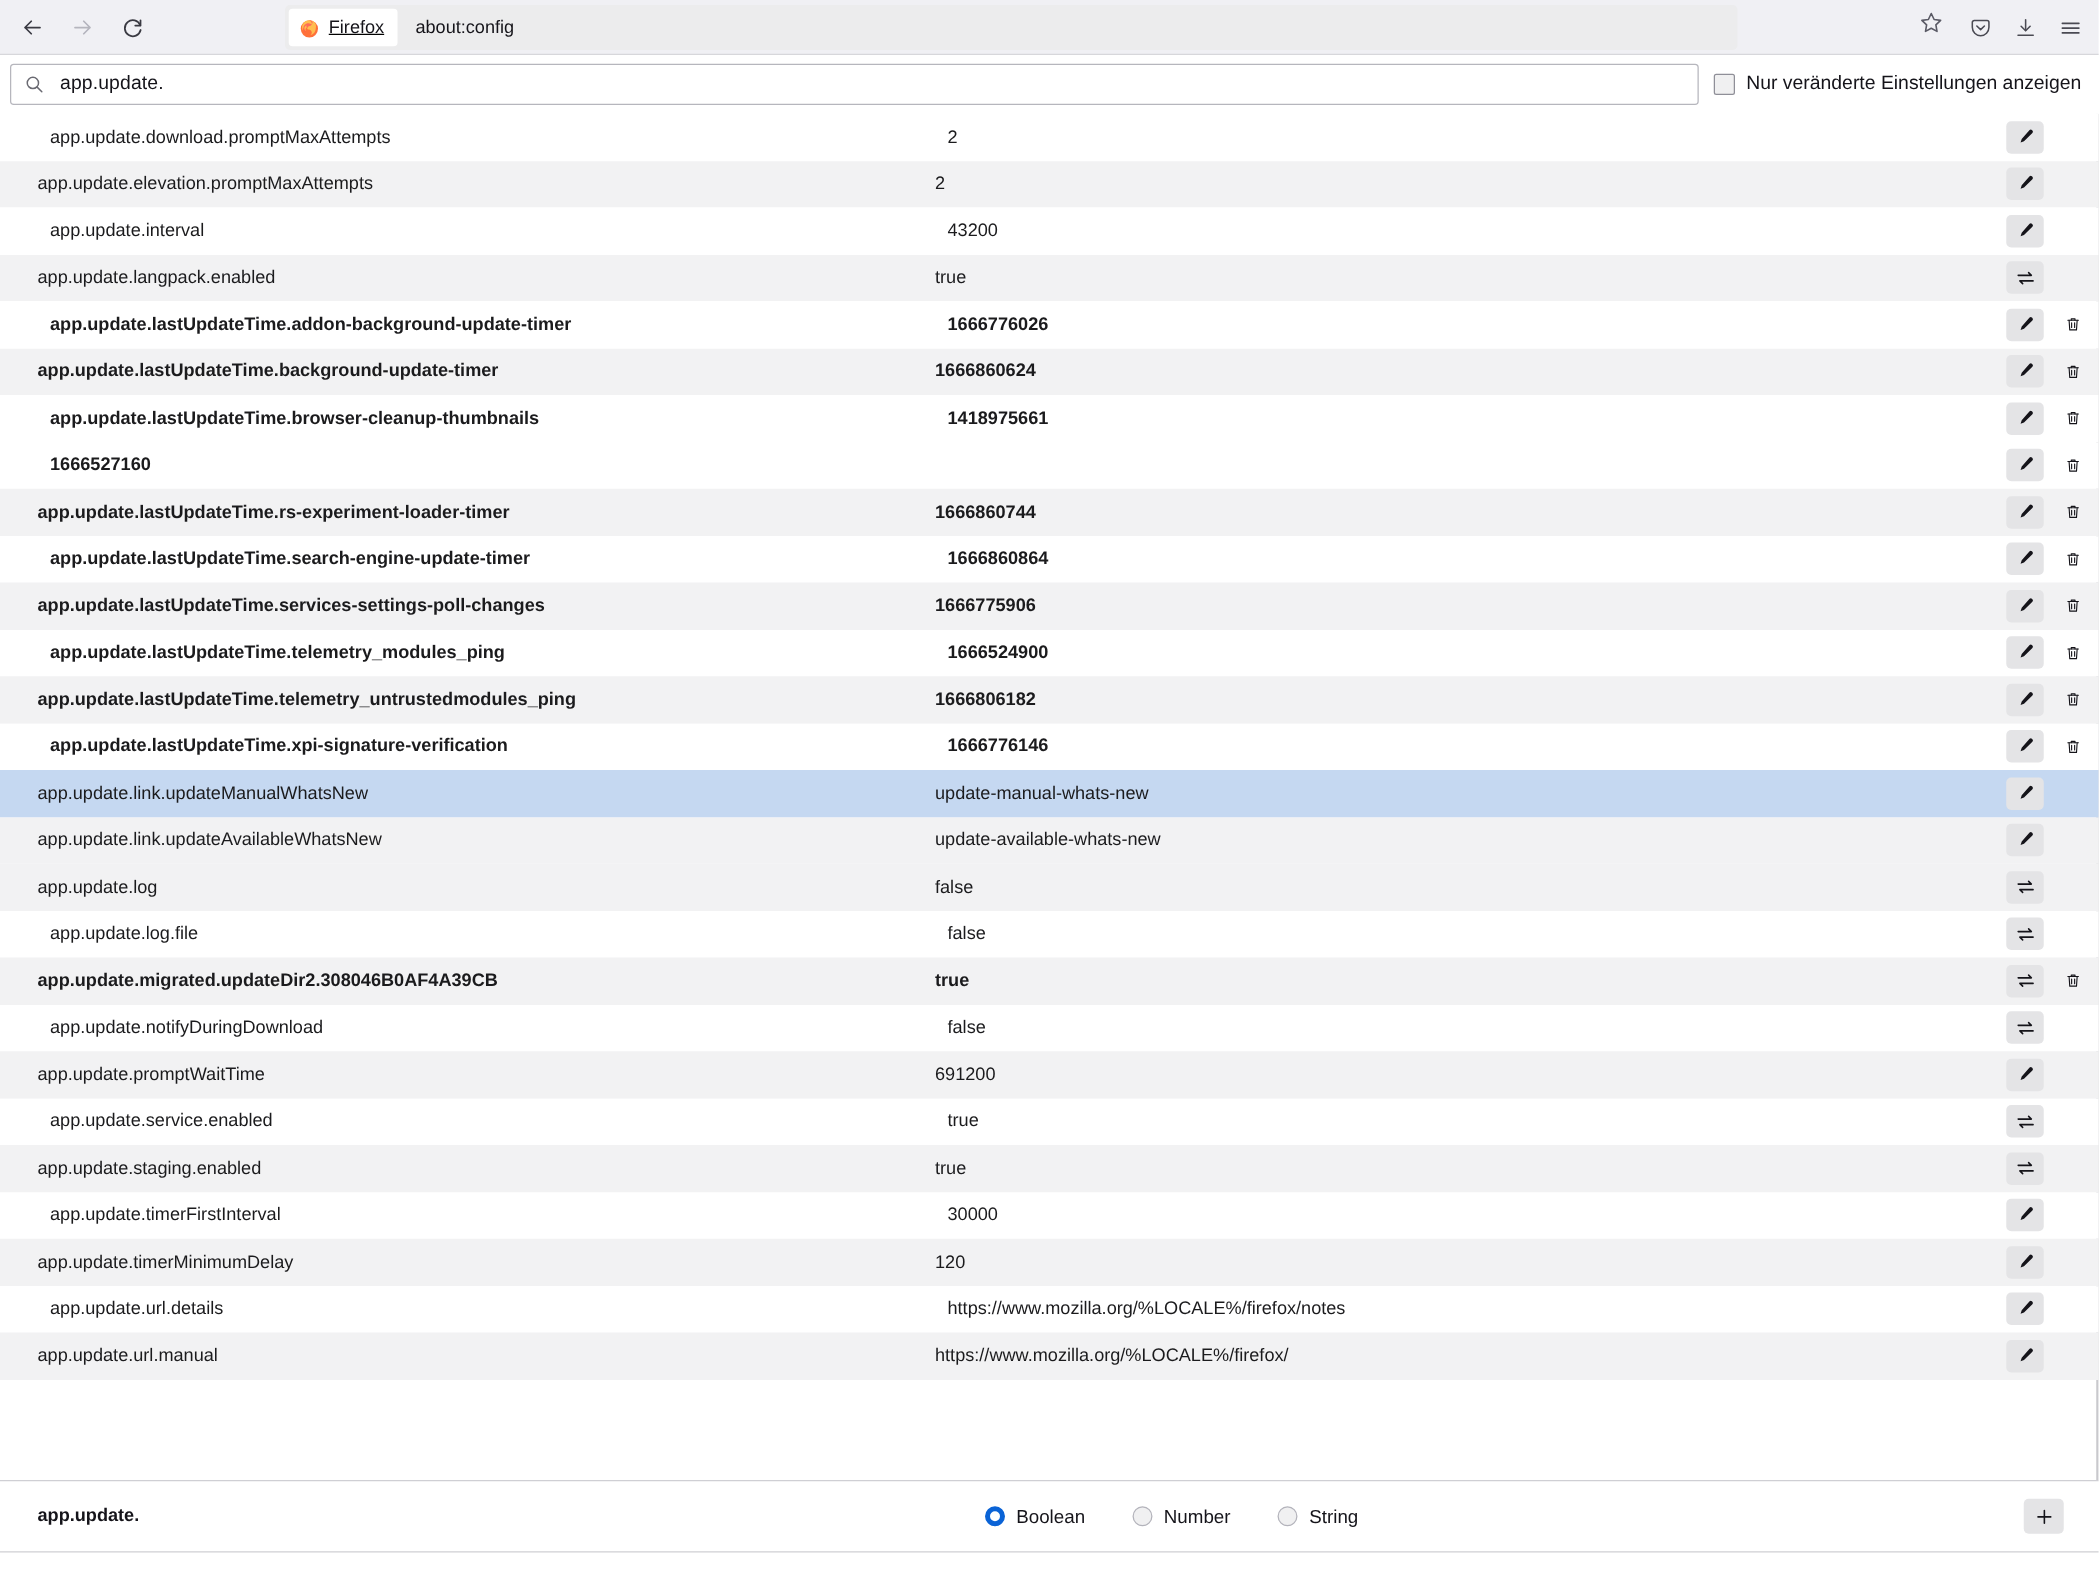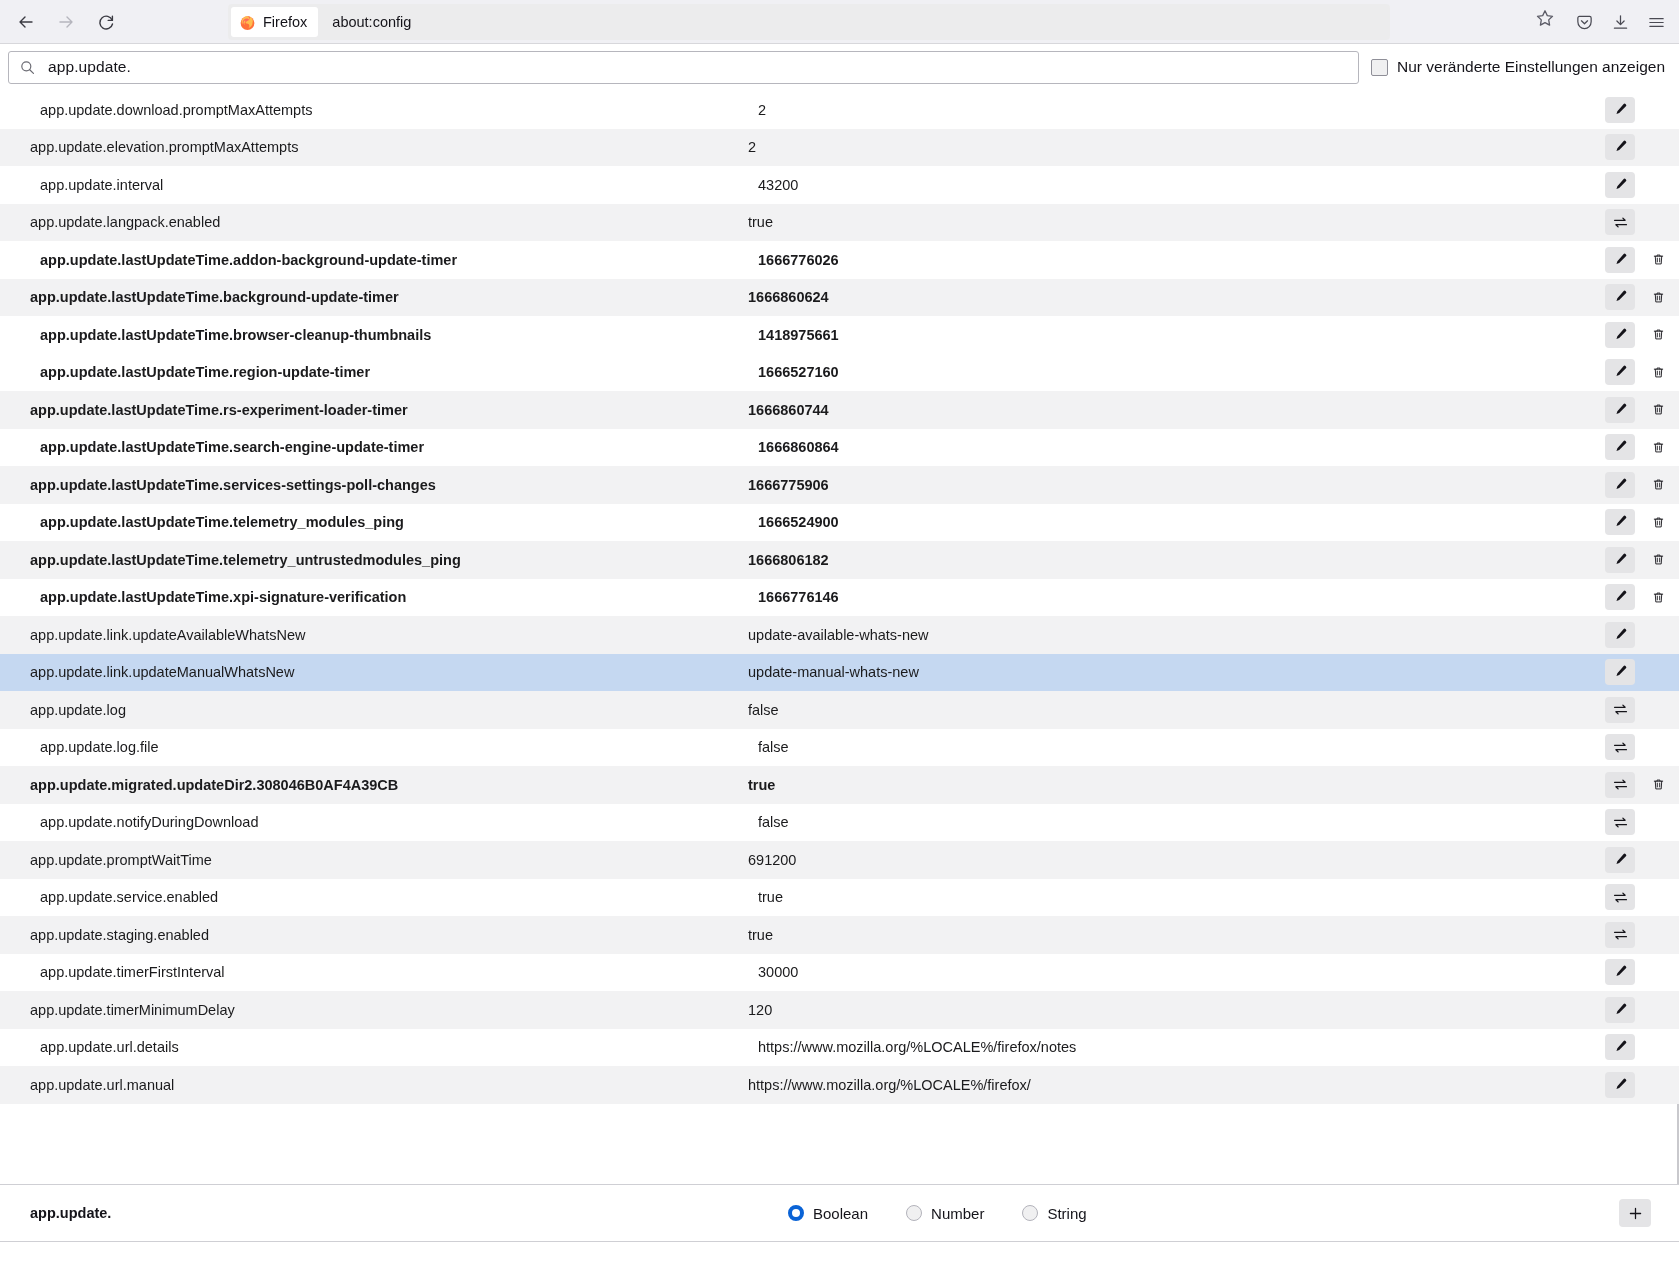--- a/index.html
+++ b/index.html
@@ -39,20 +39,21 @@
     padding-right: 12px;
     min-width: 1162px;
   }
   .id-chip {
     display: flex; align-items: center; gap: 7px;
     background: #ffffff;
     border-radius: 3px;
     height: 30px;
     padding: 0 11px 0 8px;
     margin: 3px 0 3px 3px;
+    text-decoration: underline;
   }
   .ff-logo { width: 17px; height: 17px; display:block; }
   .id-chip-label { font-size: 14.5px; color: #15141a; }
   .url-text { font-size: 14.5px; color: #15141a; margin-left: 14px; }
   .star-btn {
     position: absolute; right: 118px; top: 3px;
     width: 32px; height: 30px;
     display: flex; align-items: center; justify-content: center;
     color: #5b5b66;
   }
@@ -377,21 +378,20 @@
           <svg width="15" height="15" viewBox="0 0 20 20" fill="none" stroke="currentColor" stroke-width="1.2" stroke-linecap="round" stroke-linejoin="round">
             <path d="M4.4 5.6h11.2"></path>
             <path d="M8 5.6V4.1h4v1.5"></path>
             <path d="M5.7 5.6l.7 10.3h7.2l.7-10.3"></path>
             <path d="M8.4 8.2v5M11.6 8.2v5"></path>
           </svg>
         </div>
       </div>
     </div>
     <div class="pref-row even modified">
-      <div class="pref-name">app.update.lastUpdateTime.region-update-timer</div>
       <div class="pref-value">1666527160</div>
       <div class="row-actions">
         <div class="icon-btn">
           <svg width="16" height="16" viewBox="0 0 20 20" fill="currentColor">
             <path d="M14.6 2.6a1.6 1.6 0 0 1 2.3 0l.5.5a1.6 1.6 0 0 1 0 2.3l-8.4 8.4-3.4 1.1 1.1-3.4z"></path>
           </svg>
         </div>
         <div class="icon-btn plain" style="visibility: visible;">
           <svg width="15" height="15" viewBox="0 0 20 20" fill="none" stroke="currentColor" stroke-width="1.2" stroke-linecap="round" stroke-linejoin="round">
             <path d="M4.4 5.6h11.2"></path>
@@ -509,35 +509,35 @@
         <div class="icon-btn plain" style="visibility: visible;">
           <svg width="15" height="15" viewBox="0 0 20 20" fill="none" stroke="currentColor" stroke-width="1.2" stroke-linecap="round" stroke-linejoin="round">
             <path d="M4.4 5.6h11.2"></path>
             <path d="M8 5.6V4.1h4v1.5"></path>
             <path d="M5.7 5.6l.7 10.3h7.2l.7-10.3"></path>
             <path d="M8.4 8.2v5M11.6 8.2v5"></path>
           </svg>
         </div>
       </div>
     </div>
+    <div class="pref-row selected">
+      <div class="pref-name">app.update.link.updateManualWhatsNew</div>
+      <div class="pref-value">update-manual-whats-new</div>
+      <div class="row-actions">
+        <div class="icon-btn">
+          <svg width="16" height="16" viewBox="0 0 20 20" fill="currentColor">
+            <path d="M14.6 2.6a1.6 1.6 0 0 1 2.3 0l.5.5a1.6 1.6 0 0 1 0 2.3l-8.4 8.4-3.4 1.1 1.1-3.4z"></path>
+          </svg>
+        </div>
+        <div class="icon-btn plain" style="visibility: hidden;"></div>
+      </div>
+    </div>
     <div class="pref-row odd">
       <div class="pref-name">app.update.link.updateAvailableWhatsNew</div>
       <div class="pref-value">update-available-whats-new</div>
-      <div class="row-actions">
-        <div class="icon-btn">
-          <svg width="16" height="16" viewBox="0 0 20 20" fill="currentColor">
-            <path d="M14.6 2.6a1.6 1.6 0 0 1 2.3 0l.5.5a1.6 1.6 0 0 1 0 2.3l-8.4 8.4-3.4 1.1 1.1-3.4z"></path>
-          </svg>
-        </div>
-        <div class="icon-btn plain" style="visibility: hidden;"></div>
-      </div>
-    </div>
-    <div class="pref-row selected">
-      <div class="pref-name">app.update.link.updateManualWhatsNew</div>
-      <div class="pref-value">update-manual-whats-new</div>
       <div class="row-actions">
         <div class="icon-btn">
           <svg width="16" height="16" viewBox="0 0 20 20" fill="currentColor">
             <path d="M14.6 2.6a1.6 1.6 0 0 1 2.3 0l.5.5a1.6 1.6 0 0 1 0 2.3l-8.4 8.4-3.4 1.1 1.1-3.4z"></path>
           </svg>
         </div>
         <div class="icon-btn plain" style="visibility: hidden;"></div>
       </div>
     </div>
     <div class="pref-row odd">

